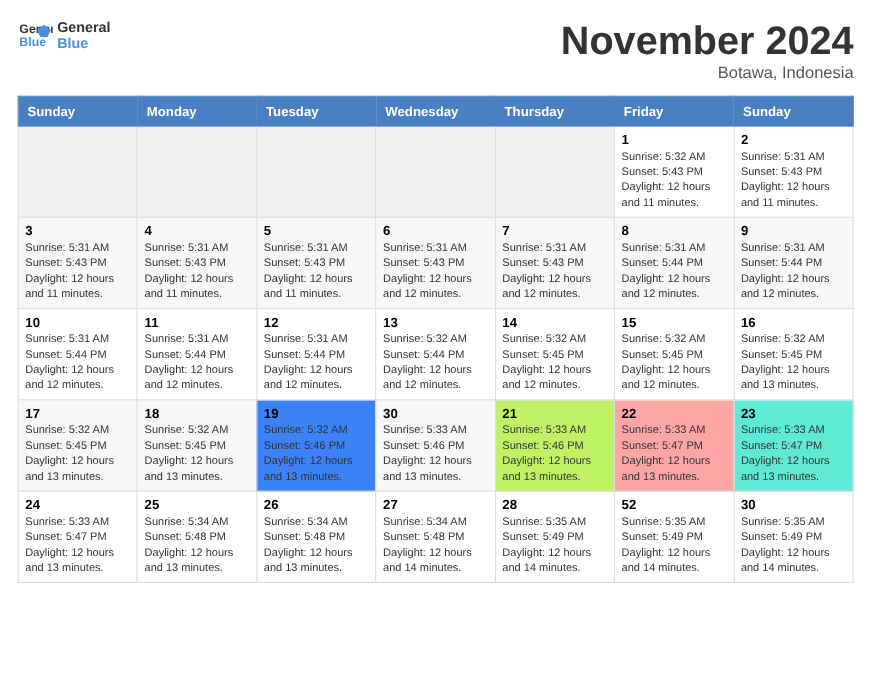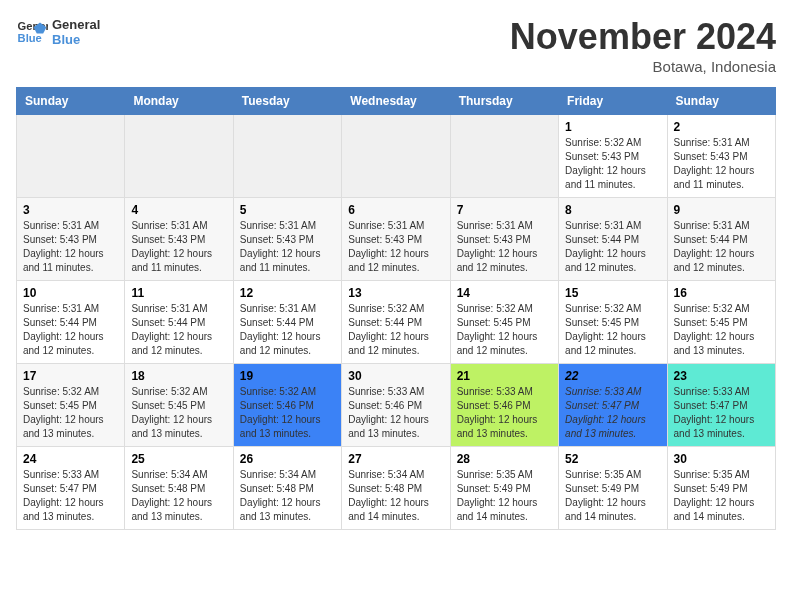--- a/index.html
+++ b/index.html
@@ -244,21 +244,21 @@
           <div class="day-info" style="white-space: pre-line;">Sunrise: 5:33 AM
 Sunset: 5:46 PM
 Daylight: 12 hours and 13 minutes.</div>
         </td>
         <td style="background: #bef264;">
           <span class="day-num">21</span>
           <div class="day-info" style="white-space: pre-line;">Sunrise: 5:33 AM
 Sunset: 5:46 PM
 Daylight: 12 hours and 13 minutes.</div>
         </td>
-        <td style="background: #3b82f6; font-style: italic;">
+        <td style="background: #fca5a5;">
           <span class="day-num">22</span>
           <div class="day-info" style="white-space: pre-line;">Sunrise: 5:33 AM
 Sunset: 5:47 PM
 Daylight: 12 hours and 13 minutes.</div>
         </td>
         <td style="background: #5eead4;">
           <span class="day-num">23</span>
           <div class="day-info" style="white-space: pre-line;">Sunrise: 5:33 AM
 Sunset: 5:47 PM
 Daylight: 12 hours and 13 minutes.</div>

